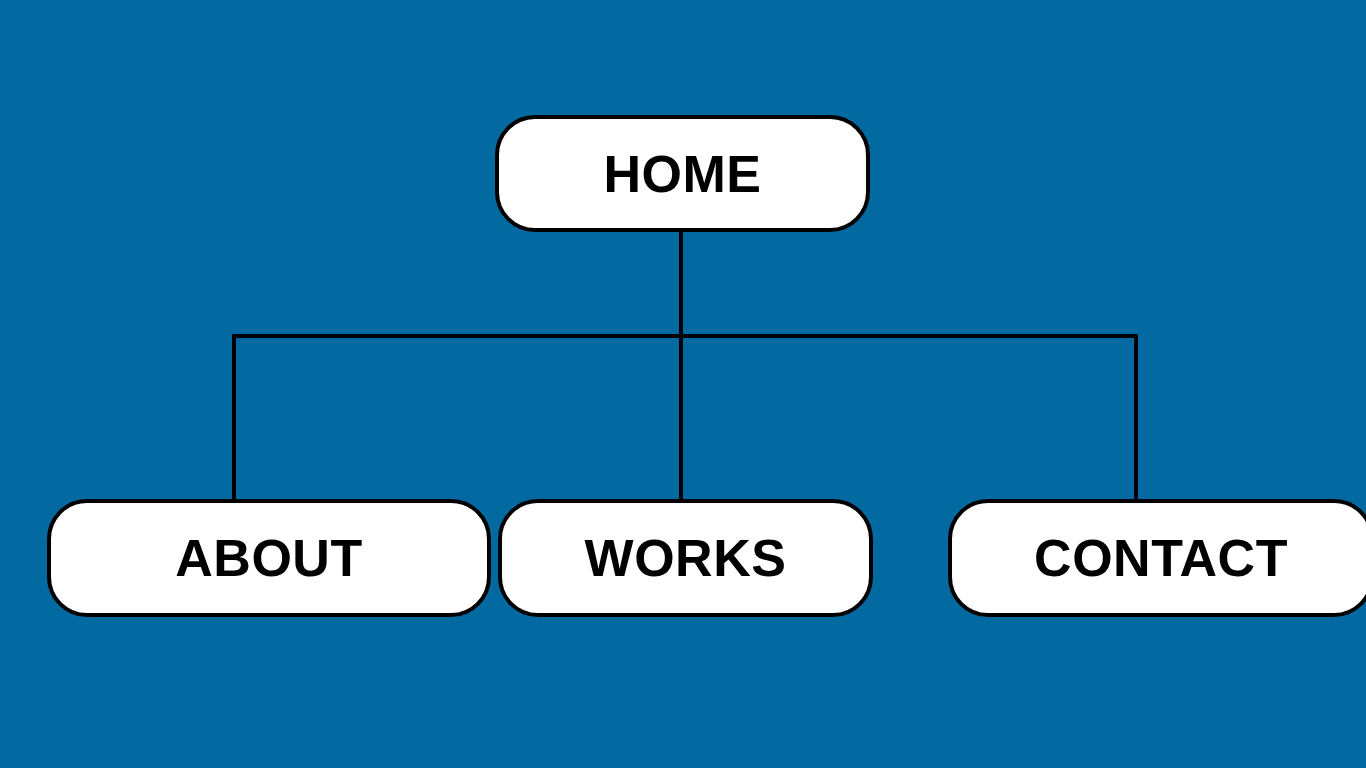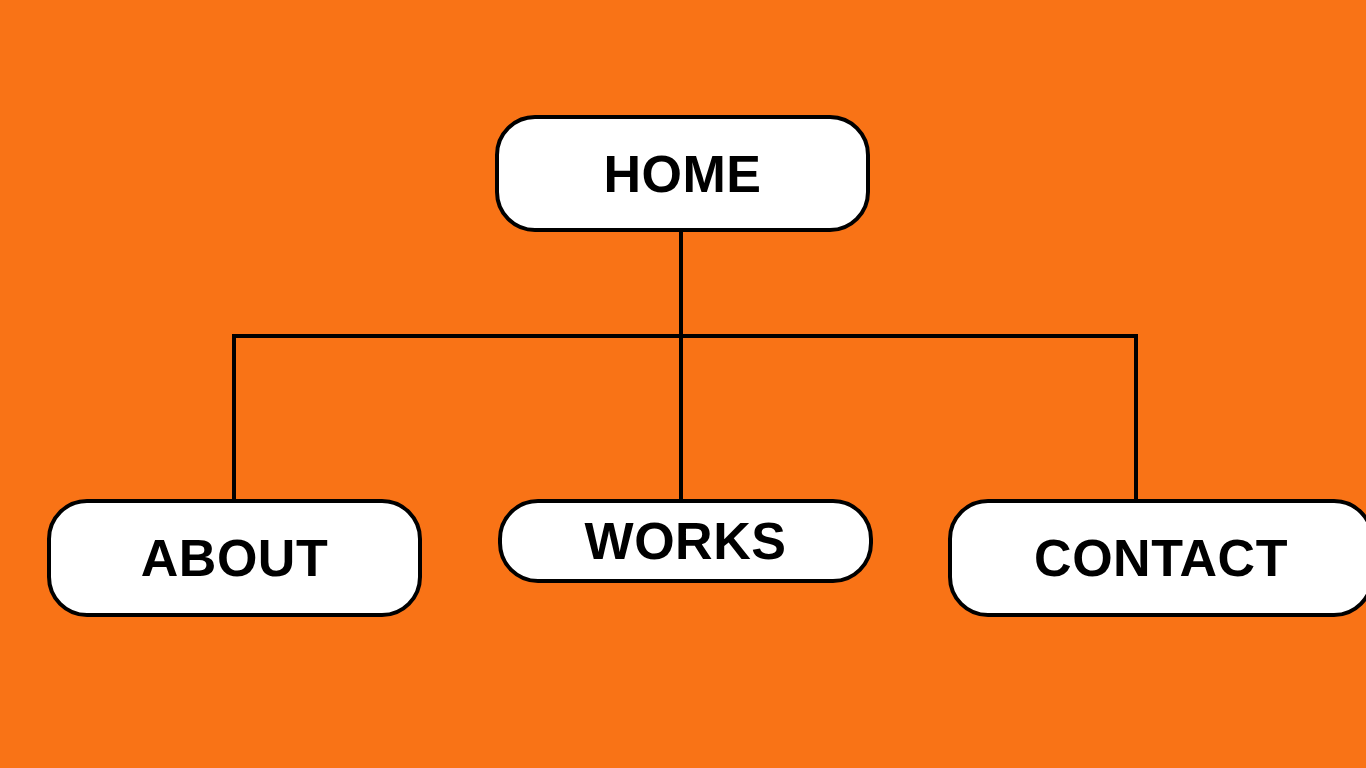--- a/index.html
+++ b/index.html
@@ -11,21 +11,21 @@
     width: 1366px;
     height: 768px;
     background: #ffffff;
     font-family: "Liberation Sans", sans-serif;
     overflow: hidden;
   }
   #diagram-canvas {
     position: relative;
     width: 1366px;
     height: 768px;
-    background: #f97316;
+    background: #0369a1;
   }
   #connector-layer {
     position: absolute;
     left: 0;
     top: 0;
     width: 1366px;
     height: 768px;
   }
   .node {
     position: absolute;
@@ -50,28 +50,28 @@
   }
   #node-home {
     left: 495px;
     top: 115px;
     width: 375px;
     height: 117px;
   }
   #node-about {
     left: 47px;
     top: 499px;
-    width: 375px;
+    width: 444px;
     height: 118px;
   }
   #node-works {
     left: 498px;
     top: 499px;
     width: 375px;
-    height: 84px;
+    height: 118px;
   }
   #node-contact {
     left: 948px;
     top: 499px;
     width: 426px;
     height: 118px;
   }
 </style>
 </head>
 <body>

